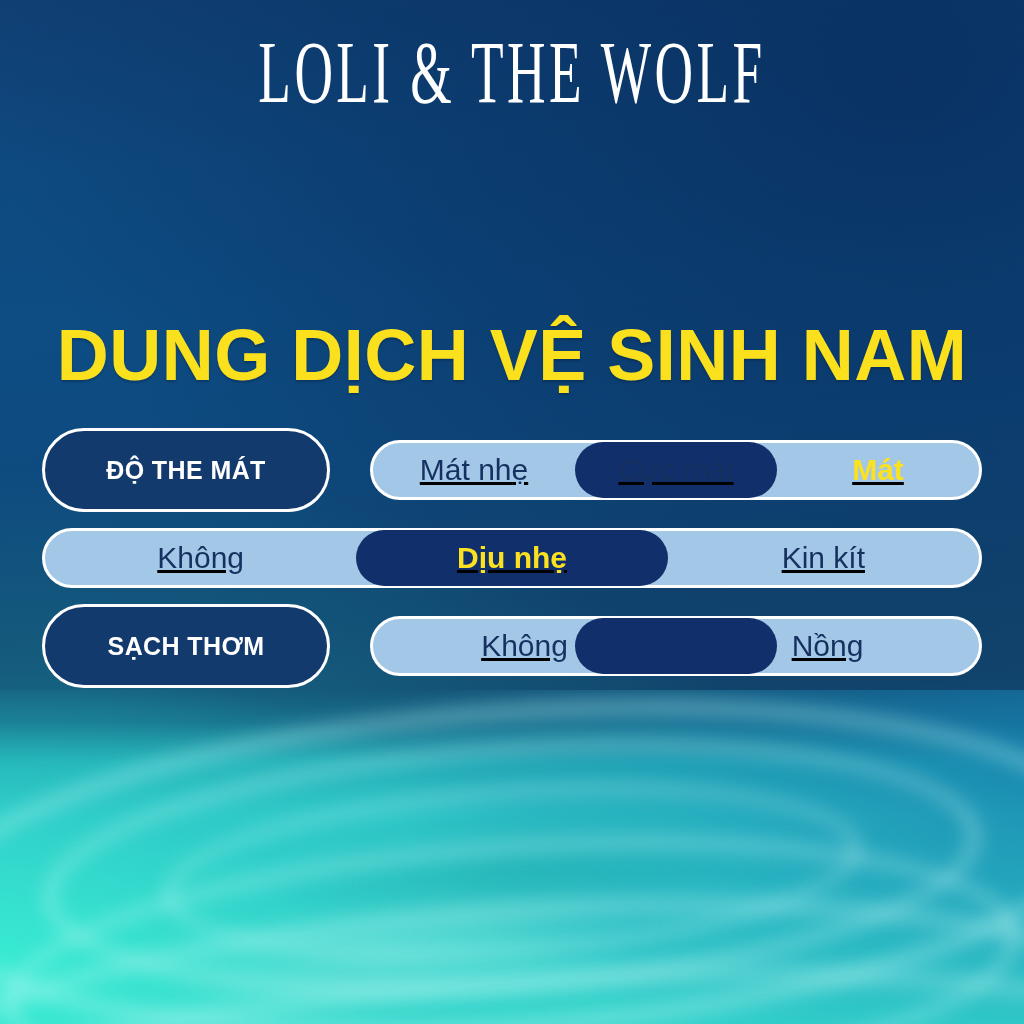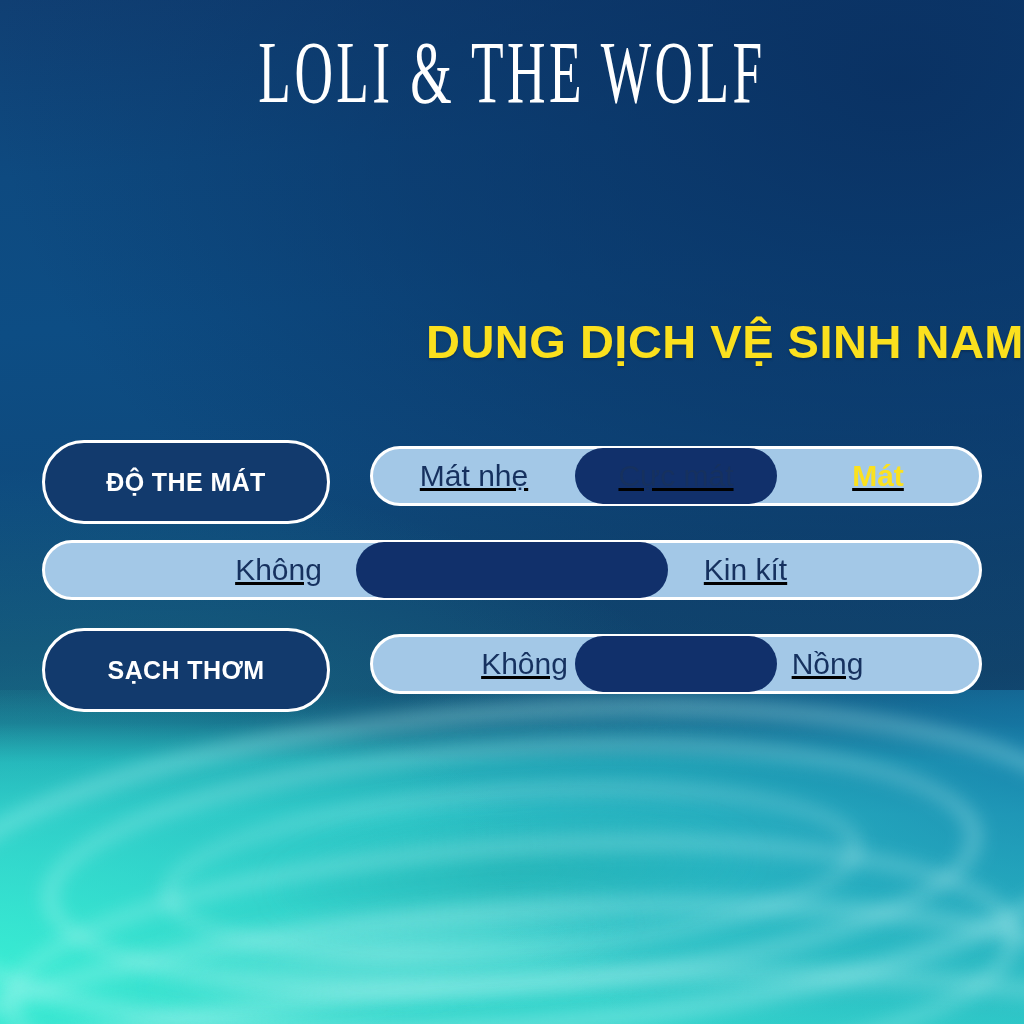--- a/index.html
+++ b/index.html
@@ -121,22 +121,22 @@
     color:#ffffff;
     font-weight:400;
     transform:scaleY(1.42) scaleX(.86);
     transform-origin:top center;
     white-space:nowrap;
   }
 
   .headline{
     position:absolute;
     top:314px; left:0; right:0;
-    text-align:right;
-    font-size:47px;
+    text-align:center;
+    font-size:72px;
     font-weight:bold;
     letter-spacing:.5px;
     color:#fbe01e;
     white-space:nowrap;
     text-shadow:0 2px 2px rgba(5,30,60,.35);
   }
 
   
   .rows{
     position:absolute;
@@ -155,21 +155,20 @@
     height:84px;
     border-radius:46px;
     background:#123a6d;
     border:3px solid #ffffff;
     display:flex; align-items:center; justify-content:center;
     color:#ffffff;
     font-size:25px;
     font-weight:bold;
     letter-spacing:.4px;
     white-space:nowrap;
-    margin-top:12px;
   }
 
   .track{
     flex:1 1 auto;
     height:60px;
     border-radius:46px;
     background:#a3c8e7;
     border:3px solid #ffffff;
     display:flex;
     align-items:center;
@@ -238,20 +237,21 @@
           <div class="opt">Mát nhẹ</div>
           <div class="opt">Cực mát</div>
           <div class="opt sel">Mát</div>
         </div>
       </div>
 
       <div class="row">
         <div class="track">
           <div class="knob"></div>
           <div class="opt">Không</div>
+          <div class="opt sel">Dịu nhẹ</div>
           <div class="opt">Kin kít</div>
         </div>
       </div>
 
       <div class="row">
         <div class="row-label">SẠCH THƠM</div>
         <div class="track">
           <div class="knob"></div>
           <div class="opt">Không</div>
           <div class="opt">Nồng</div>

